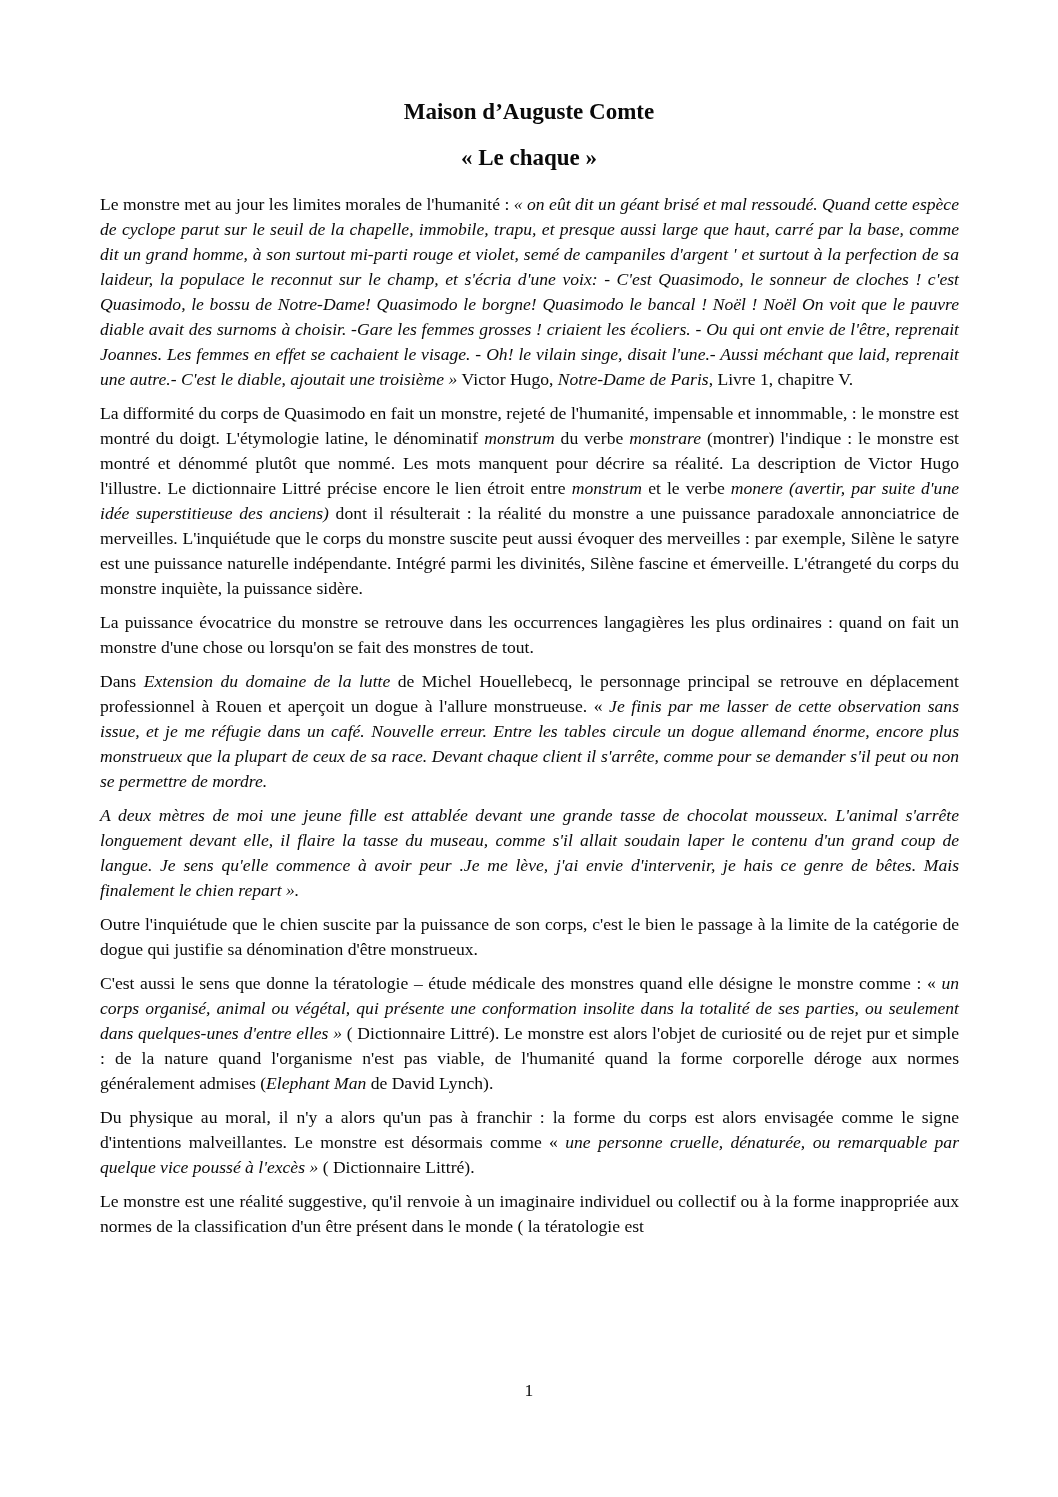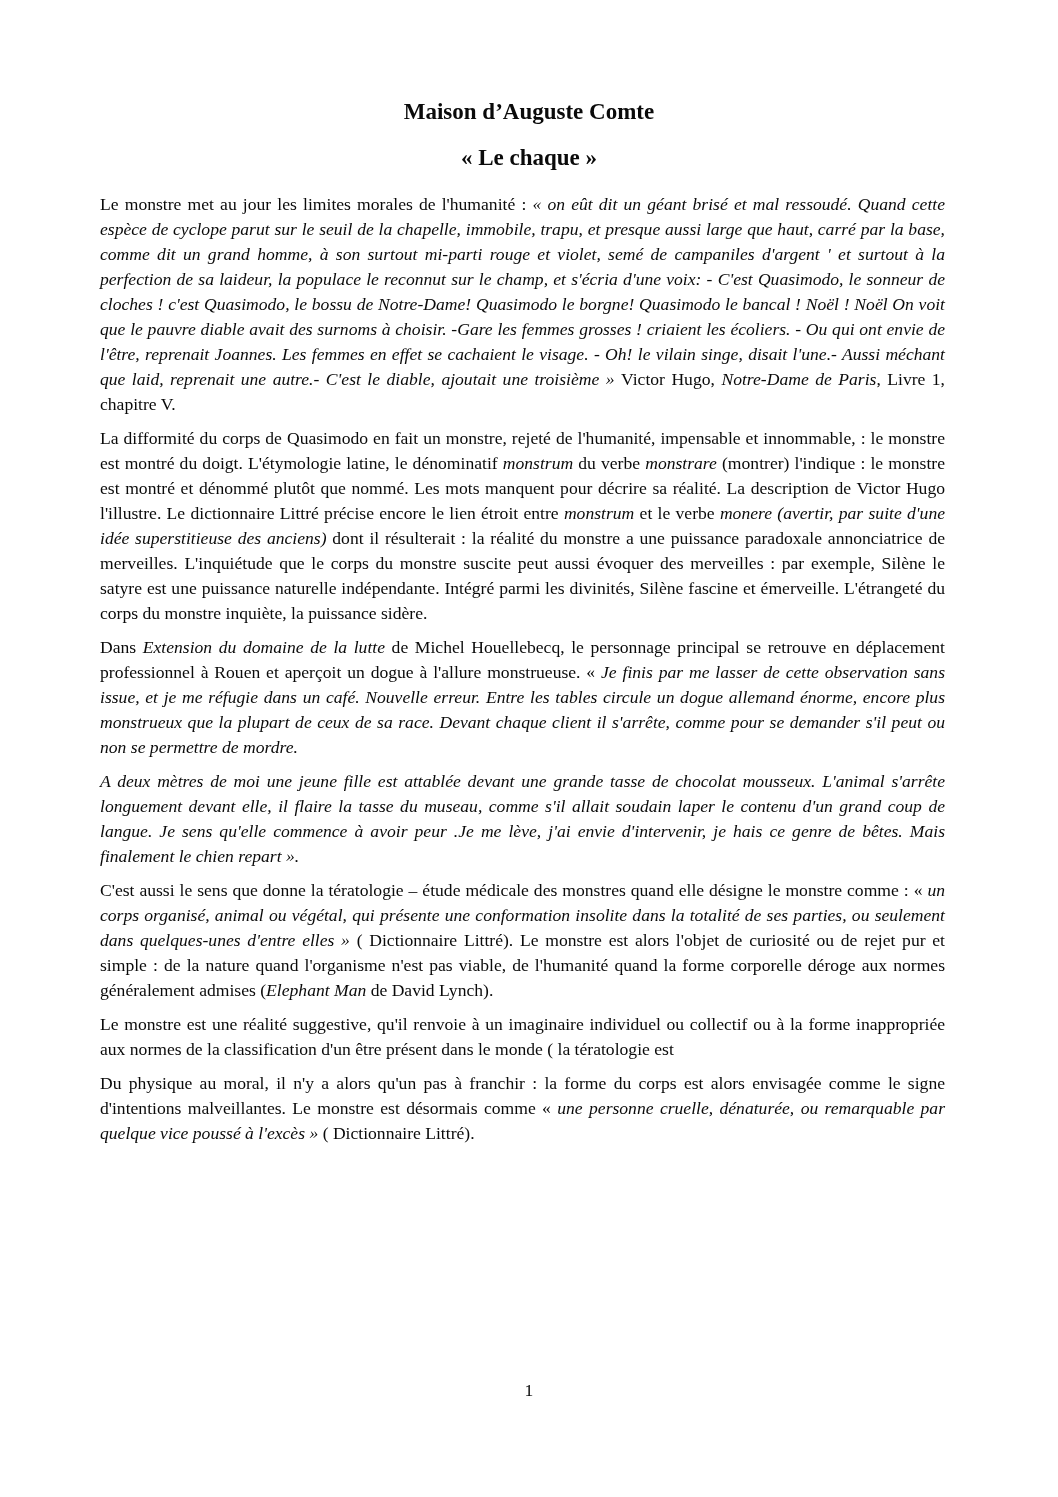--- a/index.html
+++ b/index.html
@@ -30,21 +30,21 @@
   }
   .doc-body {
     margin: 6px 99px 0 100px;
     width: 859px;
     font-size: 17.6px;
     line-height: 25px;
     text-align: justify;
     color: #0a0a0a;
   }
   .doc-body p.para {
-    margin: 0 14px 9px 0;
+    margin: 0 0 9px 0;
     padding: 0;
   }
   .doc-body em {
     font-style: italic;
   }
   .page-number {
     position: absolute;
     left: 0;
     right: 0;
     top: 1380px;
@@ -59,22 +59,24 @@
 <div class="page">
 
   <div class="titles">
     <div class="title-line">Maison d’Auguste Comte</div>
     <div class="title-line">« Le chaque »</div>
   </div>
 
   <div class="doc-body">
       <p class="para"><span>Le monstre met au jour les limites morales de l'humanité : </span><em>« on eût dit un géant brisé et mal ressoudé. Quand cette espèce de cyclope parut sur le seuil de la chapelle, immobile, trapu, et presque aussi large que haut, carré par la base, comme dit un grand homme, à son surtout mi-parti rouge et violet, semé de campaniles d'argent ' et surtout à la perfection de sa laideur, la populace le reconnut sur le champ, et s'écria d'une voix: - C'est Quasimodo, le sonneur de cloches ! c'est Quasimodo, le bossu de Notre-Dame! Quasimodo le borgne! Quasimodo le bancal ! Noël ! Noël On voit que le pauvre diable avait des surnoms à choisir. -Gare les femmes grosses ! criaient les écoliers. - Ou qui ont envie de l'être, reprenait Joannes. Les femmes en effet se cachaient le visage. - Oh! le vilain singe, disait l'une.- Aussi méchant que laid, reprenait une autre.- C'est le diable, ajoutait une troisième » </em><span>Victor Hugo, </span><em>Notre-Dame de Paris</em><span>, Livre 1, chapitre V.</span></p>
       <p class="para"><span>La difformité du corps de Quasimodo en fait un monstre, rejeté de l'humanité, impensable et innommable, : le monstre est montré du doigt. L'étymologie latine, le dénominatif </span><em>monstrum</em><span> du verbe </span><em>monstrare</em><span> (montrer) l'indique : le monstre est montré et dénommé plutôt que nommé. Les mots manquent pour décrire sa réalité. La description de Victor Hugo l'illustre. Le dictionnaire Littré précise encore le lien étroit entre </span><em>monstrum</em><span> et le verbe </span><em>monere (avertir, par suite d'une idée superstitieuse des anciens)</em><span> dont il résulterait : la réalité du monstre a une puissance paradoxale annonciatrice de merveilles. L'inquiétude que le corps du monstre suscite peut aussi évoquer des merveilles : par exemple, Silène le satyre est une puissance naturelle indépendante. Intégré parmi les divinités, Silène fascine et émerveille. L'étrangeté du corps du monstre inquiète, la puissance sidère.</span></p>
+      <p class="para"><span>La puissance évocatrice du monstre se retrouve dans les occurrences langagières les plus ordinaires : quand on fait un monstre d'une chose ou lorsqu'on se fait des monstres de tout.</span></p>
       <p class="para"><span>Dans </span><em>Extension du domaine de la lutte</em><span> de Michel Houellebecq, le personnage principal se retrouve en déplacement professionnel à Rouen et aperçoit un dogue à l'allure monstrueuse. « </span><em>Je finis par me lasser de cette observation sans issue, et je me réfugie dans un café. Nouvelle erreur. Entre les tables circule un dogue allemand énorme, encore plus monstrueux que la plupart de ceux de sa race. Devant chaque client il s'arrête, comme pour se demander s'il peut ou non se permettre de mordre.</em></p>
       <p class="para"><em>A deux mètres de moi une jeune fille est attablée devant une grande tasse de chocolat mousseux. L'animal s'arrête longuement devant elle, il flaire la tasse du museau, comme s'il allait soudain laper le contenu d'un grand coup de langue. Je sens qu'elle commence à avoir peur .Je me lève, j'ai envie d'intervenir, je hais ce genre de bêtes. Mais finalement le chien repart ».</em></p>
+      <p class="para"><span>Outre l'inquiétude que le chien suscite par la puissance de son corps, c'est le bien le passage à la limite de la catégorie de dogue qui justifie sa dénomination d'être monstrueux.</span></p>
       <p class="para"><span>C'est aussi le sens que donne la tératologie – étude médicale des monstres quand elle désigne le monstre comme : « </span><em>un corps organisé, animal ou végétal, qui présente une conformation insolite dans la totalité de ses parties, ou seulement dans quelques-unes d'entre elles »</em><span> ( Dictionnaire Littré). Le monstre est alors l'objet de curiosité ou de rejet pur et simple : de la nature quand l'organisme n'est pas viable, de l'humanité quand la forme corporelle déroge aux normes généralement admises (</span><em>Elephant Man</em><span> de David Lynch).</span></p>
+      <p class="para"><span>Du physique au moral, il n'y a alors qu'un pas à franchir : la forme du corps est alors envisagée comme le signe d'intentions malveillantes. Le monstre est désormais comme « </span><em>une personne cruelle, dénaturée, ou remarquable par quelque vice poussé à l'excès »</em><span> ( Dictionnaire Littré).</span></p>
       <p class="para"><span>Le monstre est une réalité suggestive, qu'il renvoie à un imaginaire individuel ou collectif ou à la forme inappropriée aux normes de la classification d'un être présent dans le monde ( la tératologie est</span></p>
-      <p class="para"><span>Du physique au moral, il n'y a alors qu'un pas à franchir : la forme du corps est alors envisagée comme le signe d'intentions malveillantes. Le monstre est désormais comme « </span><em>une personne cruelle, dénaturée, ou remarquable par quelque vice poussé à l'excès »</em><span> ( Dictionnaire Littré).</span></p>
     </div>
 
   <div class="page-number">1</div>
 
 </div>
 
 </body></html>

